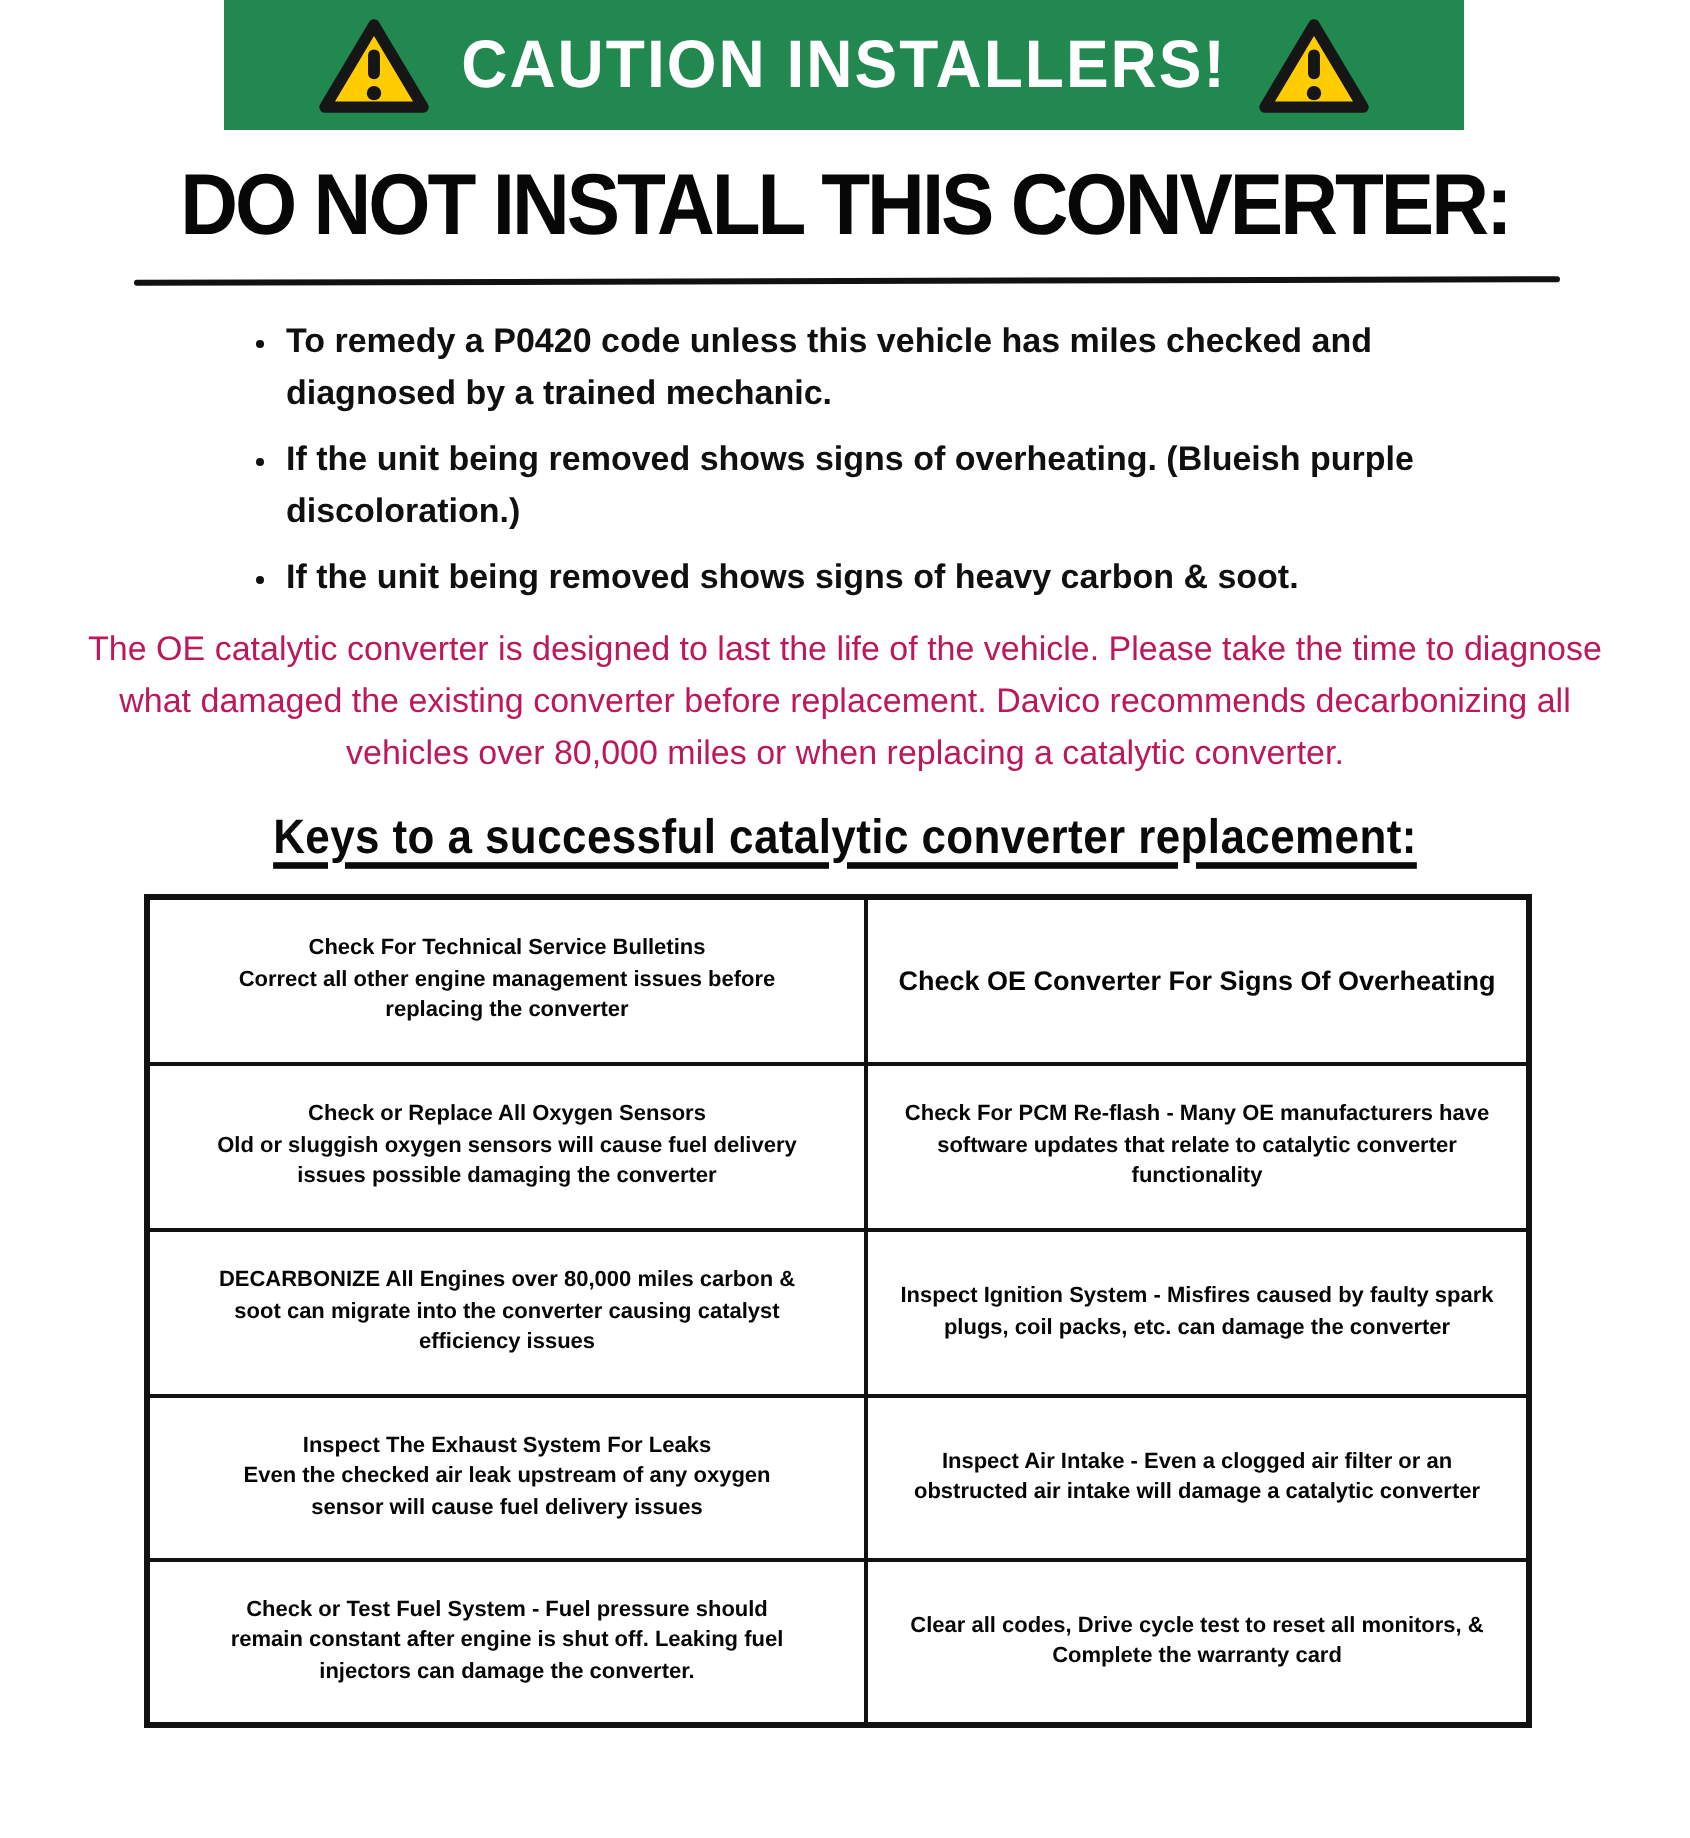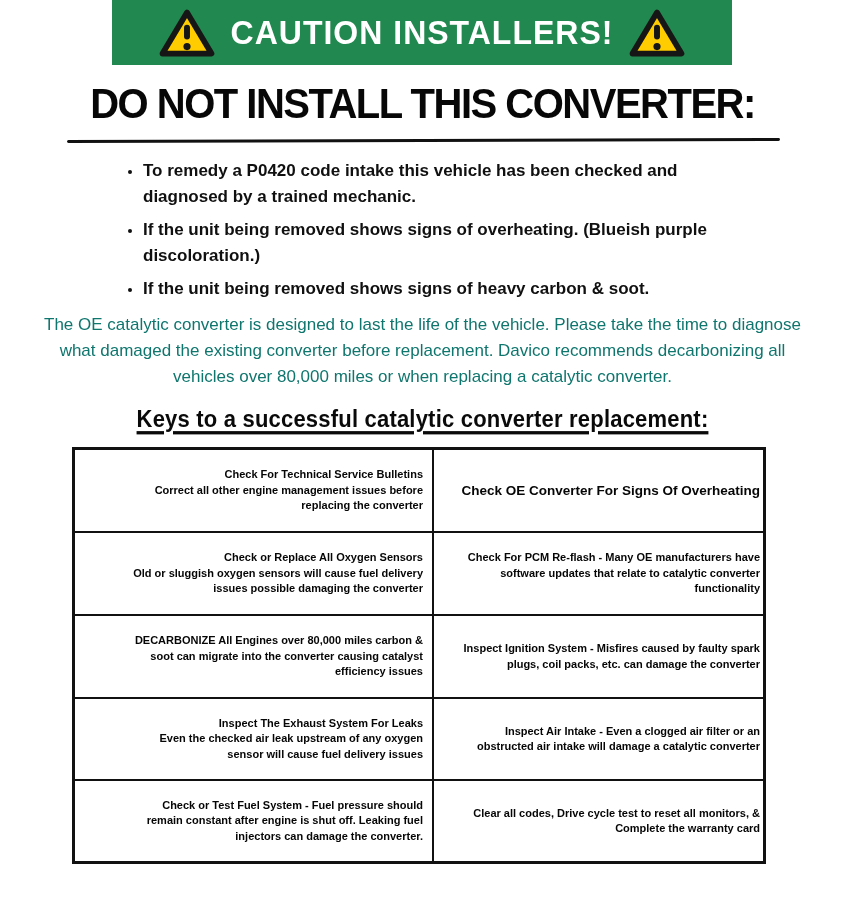--- a/index.html
+++ b/index.html
@@ -69,21 +69,21 @@
   .warnings li { white-space: pre-line; margin-bottom: 7px; }
   .warnings li::marker { font-size: 13px; }
 
   
   .intro {
     margin: 10px auto 0 auto;
     width: 835px;
     text-align: center;
     font-size: 17px;
     font-weight: 400;
-    color: #0f766e;
+    color: #be185d;
     line-height: 26px;
     white-space: pre-line;
   }
 
   
   .keys {
     margin: 16px 0 0 0;
     text-align: center;
     font-size: 22px;
     font-weight: 800;
@@ -98,21 +98,21 @@
   
   table.keys-table {
     margin: 15px 0 0 72px;
     width: 694px;
     border-collapse: collapse;
     border: 3px solid #111;
     table-layout: fixed;
   }
   table.keys-table td {
     border: 2.5px solid #111;
-    text-align: right;
+    text-align: center;
     vertical-align: middle;
     font-weight: 700;
     font-size: 11px;
     line-height: 15.5px;
     color: #060606;
     white-space: pre-line;
   }
   td.left-col  { width: 339px; padding: 4px 9px; }
   td.right-col { padding: 4px 3px; }
   tr.rh-a td { height: 73px; }
@@ -137,21 +137,21 @@
       <rect x="28.6" y="19" width="6.8" height="17" rx="3.4" fill="#161616"></rect>
       <circle cx="32" cy="44" r="4.1" fill="#161616"></circle>
     </svg>
   </header>
 
   <h1 class="title">DO NOT INSTALL THIS CONVERTER:</h1>
 
   <div class="divider"></div>
 
   <ul class="warnings">
-    <li>To remedy a P0420 code intake this vehicle has been checked and
+    <li>To remedy a P0420 code unless this vehicle has miles checked and
 diagnosed by a trained mechanic.</li>
     <li>If the unit being removed shows signs of overheating. (Blueish purple
 discoloration.)</li>
     <li>If the unit being removed shows signs of heavy carbon &amp; soot.</li>
   </ul>
 
   <p class="intro">The OE catalytic converter is designed to last the life of the vehicle. Please take the time to diagnose
 what damaged the existing converter before replacement. Davico recommends decarbonizing all
 vehicles over 80,000 miles or when replacing a catalytic converter.</p>
 

